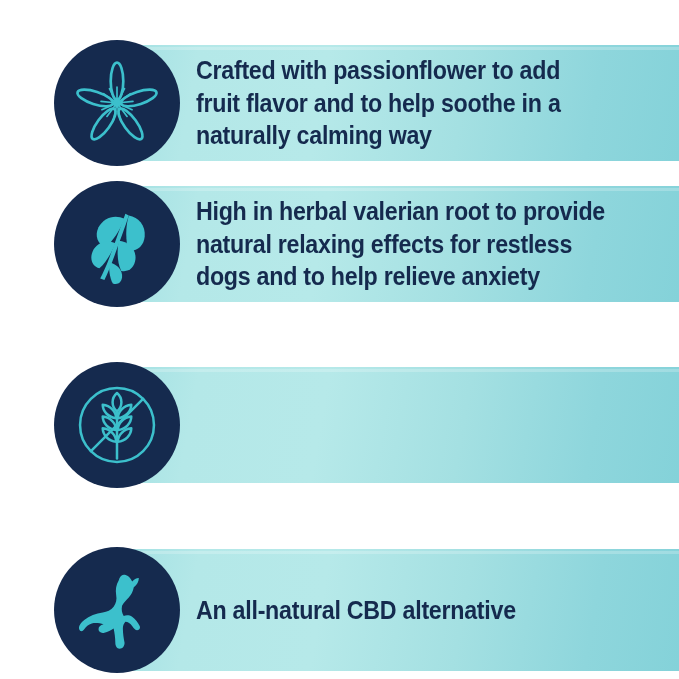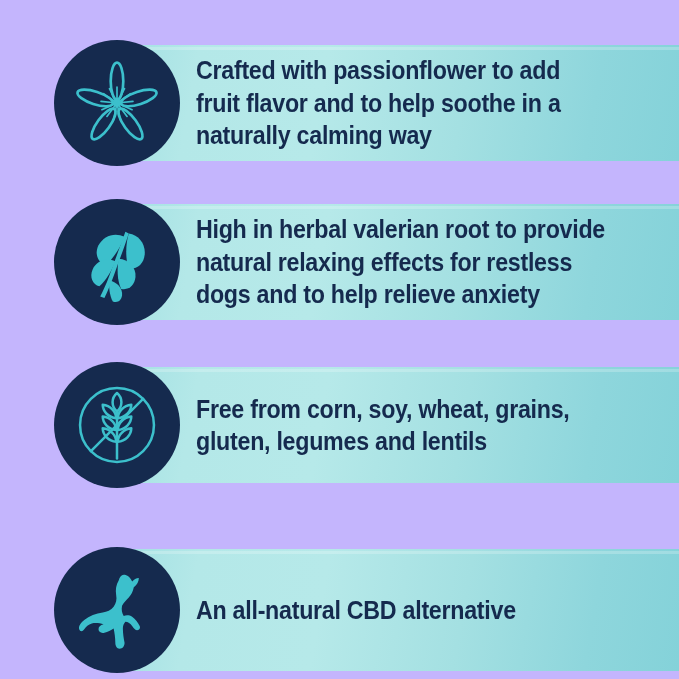--- a/index.html
+++ b/index.html
@@ -13,32 +13,32 @@
 
   body {
     font-family: "Liberation Sans", "DejaVu Sans", sans-serif;
     background: #00a8bd;
   }
 
   #infographic {
     position: relative;
     width: 679px;
     height: 679px;
-    background: #c4b5fd;
+    background: #ffffff;
   }
 
   .benefit-row {
     position: absolute;
     left: 0;
     width: 679px;
   }
 
   
   .benefit-row.row-0 { top: 40px;  height: 126px; }
-  .benefit-row.row-1 { top: 199px; height: 126px; text-decoration: underline; }
+  .benefit-row.row-1 { top: 181px; height: 126px; text-decoration: underline; }
   .benefit-row.row-2 { top: 362px; height: 126px; }
   .benefit-row.row-3 { top: 544px; height: 132px; }
 
   
   .band {
     position: absolute;
     left: 104px;
     right: 0px;
     top: 5px;
     bottom: 5px;
@@ -193,23 +193,20 @@
 
           <path d="M49 42 C40 41 33 34 33 26 C42 27 49 34 49 42 Z"></path>
           <path d="M49 56 C40 55 33 48 33 40 C42 41 49 48 49 56 Z"></path>
           <path d="M49 70 C40 69 33 62 33 54 C42 55 49 62 49 70 Z"></path>
 
           <path d="M51 42 C60 41 67 34 67 26 C58 27 51 34 51 42 Z"></path>
           <path d="M51 56 C60 55 67 48 67 40 C58 41 51 48 51 56 Z"></path>
           <path d="M51 70 C60 69 67 62 67 54 C58 55 51 62 51 70 Z"></path>
         </svg>
       </span>
-    </div>
-    <div class="benefit-text">
-      <p>Free from corn, soy, wheat, grains, gluten, legumes and lentils</p>
     </div>
   </div>
 
   <div class="benefit-row row-3">
     <div class="band"></div>
     <div class="icon-badge">
       <span>
         <svg viewBox="0 0 100 100" xmlns="http://www.w3.org/2000/svg" fill="#3cc0cc">
 
           <path d="M58 8

